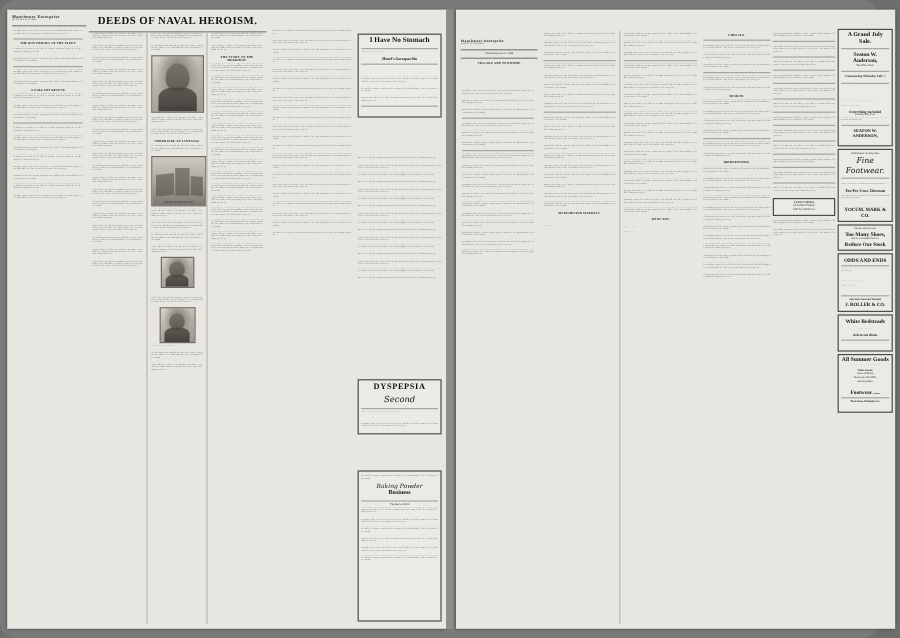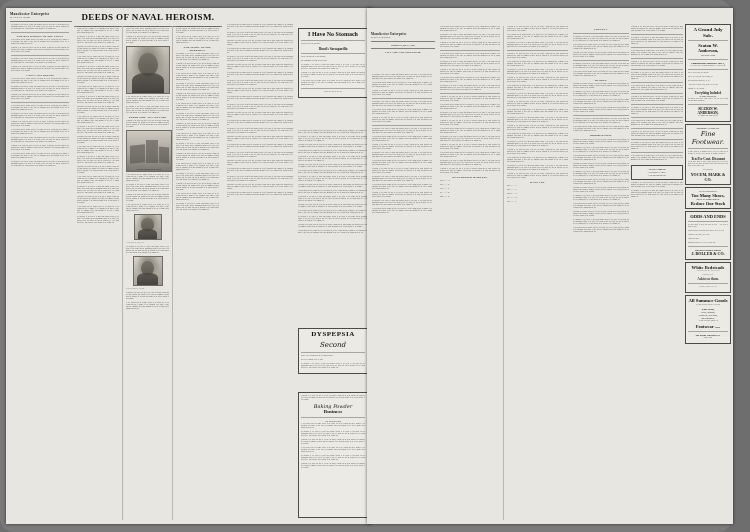--- a/index.html
+++ b/index.html
@@ -18,21 +18,21 @@
   }
   .sheet {
     position: absolute;
     top: 8px;
     height: 516px;
     background: #e8e6e0;
     box-shadow: 0 0 3px rgba(0,0,0,0.6);
     overflow: hidden;
   }
   #sheet-left  { left: 6px;   width: 366px; }
-  #sheet-right { left: 367px; width: 366px; }
+  #sheet-right { left: 380px; width: 366px; }
   .gutter {
     position: absolute;
     left: 372px; top: 8px;
     width: 6px; height: 516px;
     background: #8d8d8a;
   }
 
   
   .cols {
     position: absolute;
@@ -331,21 +331,21 @@
       <div class="txt tiny">a meeting of the board was held at the hall on tuesday evening and the usual business was transacted after which the committee reported upon the condition of the roads and bridges in the several districts of the township</div>
       <div class="txt tiny">it was reported that the steamer arrived at the harbor late in the evening and that a number of the passengers went ashore at once while the remainder waited until morning for the tide to change before landing upon the pier</div>
       <div class="txt tiny">the enterprise of the town is of more than ordinary interest to the people of this county and the surrounding country as the work of the season is now well under way and the prospects are very bright indeed for a large increase in the business of the coming year</div>
       <div class="txt tiny">a meeting of the board was held at the hall on tuesday evening and the usual business was transacted after which the committee reported upon the condition of the roads and bridges in the several districts of the township</div>
       <div class="txt tiny">it was reported that the steamer arrived at the harbor late in the evening and that a number of the passengers went ashore at once while the remainder waited until morning for the tide to change before landing upon the pier</div>
       <div class="txt tiny">the enterprise of the town is of more than ordinary interest to the people of this county and the surrounding country as the work of the season is now well under way and the prospects are very bright indeed for a large increase in the business of the coming year</div>
       <div class="txt tiny">a meeting of the board was held at the hall on tuesday evening and the usual business was transacted after which the committee reported upon the condition of the roads and bridges in the several districts of the township</div>
       <div class="txt tiny">it was reported that the steamer arrived at the harbor late in the evening and that a number of the passengers went ashore at once while the remainder waited until morning for the tide to change before landing upon the pier</div>
     </div>
 
-    <div class="adbox" style="position:absolute;left:292px;top:318px;width:70px;">
+    <div class="adbox" style="position:absolute;left:292px;top:306px;width:70px;">
       <div class="ad-title" style="font-size:7px;line-height:7.5px;letter-spacing:.5px;">DYSPEPSIA</div>
       <div class="script" style="font-size:7px;line-height:9px;margin:2px 0;">Second</div>
       <div class="hr thin"></div>
       <div class="txt tiny">Positive cure for indigestion and all stomach troubles.</div>
       <div class="txt tiny">Sold by all druggists. Price 50 cents.</div>
       <div class="txt tiny">the enterprise of the town is of more than ordinary interest to the people of this county and the surrounding country as the work of the season is now well under way and the prospects are very bright indeed for a large increase in the business of the coming year</div>
     </div>
 
     <div class="adbox" style="position:absolute;left:292px;top:382px;width:70px;height:126px;">
       <div class="txt tiny">a meeting of the board was held at the hall on tuesday evening and the usual business was transacted after which the committee reported upon the condition of the roads and bridges in the several districts of the township</div>

